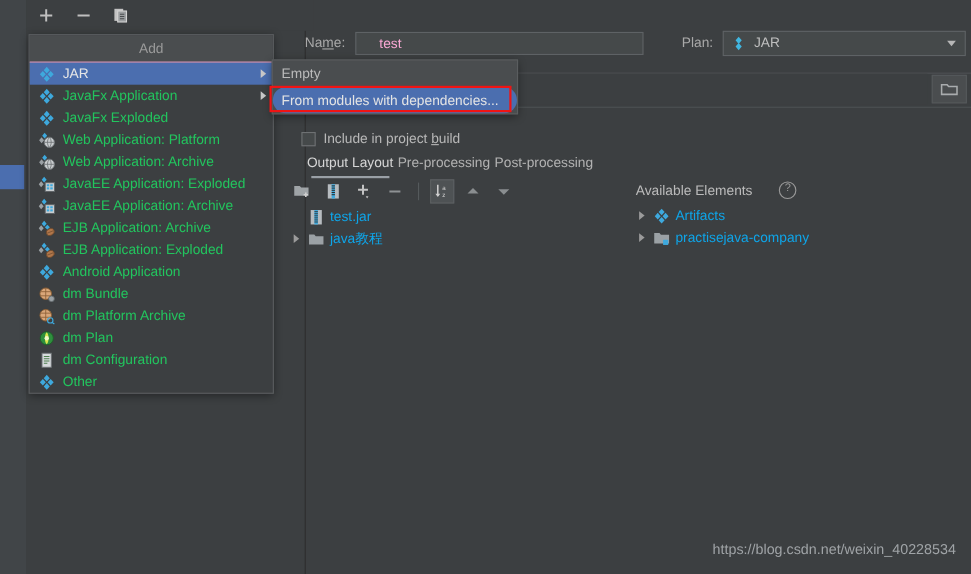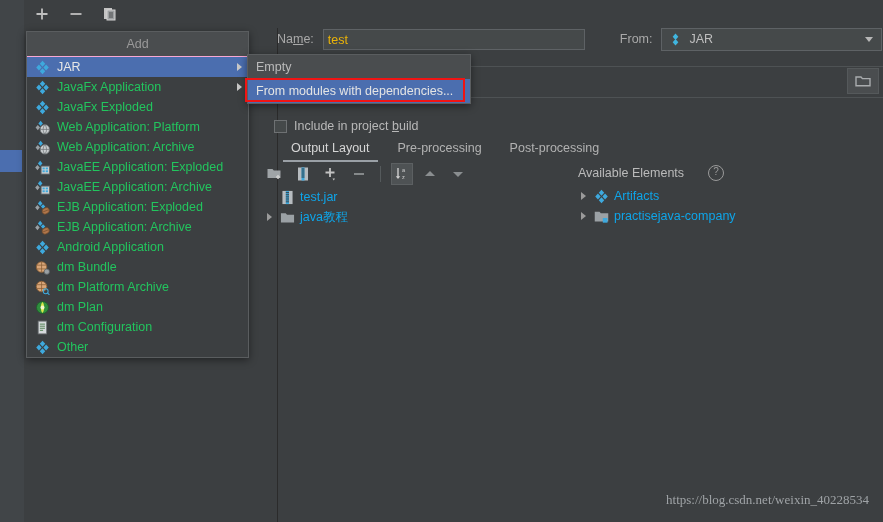--- a/index.html
+++ b/index.html
@@ -46,75 +46,75 @@
   }
   .icon16{width:15px;height:15px;flex:0 0 15px;display:block;}
 
   
   .sub-menu{
     position:absolute;left:247px;top:54px;width:222px;
     background:#4A4D4F;border:1px solid #5A5D5F;
     box-shadow:0 2px 8px rgba(0,0,0,.45);
     z-index:50;
   }
-  .sub-item{height:24px;line-height:24px;padding:0 8px;color:#BBBBBB;font-size:12.5px;white-space:nowrap;}
+  .sub-item{height:24px;line-height:24px;padding:0 8px;color:#BBBBBB;font-size:12.5px;white-space:nowrap;border-radius:12px;}
   .sub-item.sel{background:#4B6EAF;color:#E4E4E4;}
 
   .red-box{
     position:absolute;left:245px;top:78px;width:220px;height:24px;
     border:2px solid #F01414;box-sizing:border-box;z-index:60;pointer-events:none;
   }
 
   
   .form-row{position:absolute;left:0;right:0;display:flex;align-items:center;}
   .lbl{color:#A9A9A9;font-size:12.5px;}
   .mn{text-decoration:underline;}
   .textfield{
-    background:#45494A;border:1px solid #5E6265;color:#eab308;
+    background:#45494A;border:1px solid #5E6265;color:#f9a8d4;
     font-family:"Liberation Sans",sans-serif;font-size:12.5px;
-    height:21px;line-height:21px;padding:0 4px;box-sizing:border-box;
+    height:21px;line-height:21px;padding:0 21px;box-sizing:border-box;
   }
   .combo{
     background:#45494A;border:1px solid #5E6265;color:#BFBFBF;
     height:23px;box-sizing:border-box;display:flex;align-items:center;padding:0 4px 0 6px;gap:6px;font-size:12.5px;
   }
   .combo .cmb-label{flex:1;}
   .caret-down{width:0;height:0;border-top:5px solid #B7B7B7;border-left:4.5px solid transparent;border-right:4.5px solid transparent;margin-right:4px;}
 
   .outdir-row{position:absolute;left:277px;top:66px;right:0;height:30px;border-top:1px solid #4E5254;border-bottom:1px solid #4E5254;background:#3C3F41;}
   .outdir-field{position:absolute;left:278px;top:67px;right:40px;height:28px;background:#3C3F41;}
   .browse-btn{position:absolute;right:4px;top:68px;width:32px;height:26px;display:flex;align-items:center;justify-content:center;background:#4A4D4F;border:1px solid #55595B;box-sizing:border-box;}
 
   
   .chk-row{position:absolute;left:274px;top:106px;display:flex;align-items:center;gap:7px;margin-top:13px;}
   .chk{width:13px;height:13px;border:1px solid #6E7173;background:#45494A;box-sizing:border-box;}
 
   
   .tabs{position:absolute;left:277px;top:134px;display:flex;gap:0;align-items:flex-end;height:26px;}
-  .tab{padding:0 14px;height:24px;line-height:24px;color:#B2B2B2;font-size:12.5px;position:relative;}
+  .tab{padding:0 2px;height:24px;line-height:24px;color:#B2B2B2;font-size:12.5px;position:relative;}
   .tab.active{color:#D6D6D6;}
   .tab.active:after{content:"";position:absolute;left:6px;right:6px;bottom:-2px;height:2px;background:#9AA0A6;}
 
   
   .ol-toolbar{position:absolute;left:264px;top:162px;height:24px;display:flex;align-items:center;gap:6px;}
   .ol-btn{width:22px;height:22px;display:flex;align-items:center;justify-content:center;}
   .ol-btn.pressed{background:#4E5254;border:1px solid #5C6062;box-sizing:border-box;}
   .vsep{width:1px;height:16px;background:#555A5C;margin:0 4px;}
 
   
   .tree{position:absolute;font-size:12.5px;color:#0ea5e9;}
   .tree-row{display:flex;align-items:center;height:20px;gap:5px;white-space:nowrap;}
   .twisty{width:11px;height:11px;flex:0 0 11px;display:flex;align-items:center;justify-content:center;}
   .twisty i{width:0;height:0;border-left:5px solid #9B9B9B;border-top:4px solid transparent;border-bottom:4px solid transparent;display:block;}
   .indent{width:11px;flex:0 0 11px;}
 
   .avail-head{position:absolute;left:578px;top:165px;display:flex;align-items:center;gap:24px;color:#BBBBBB;font-size:12.5px;}
   .help-ic{width:14px;height:14px;border:1px solid #9A9A9A;border-radius:50%;color:#9A9A9A;font-size:10px;line-height:12px;text-align:center;}
 
-  .watermark{position:absolute;right:14px;top:492px;color:#9FA3A6;font-size:13px;font-family:Liberation Serif, serif;}
+  .watermark{position:absolute;right:14px;top:492px;color:#9FA3A6;font-size:13px;font-family:Liberation Sans, sans-serif;}
 </style>
 </head>
 <body>
 
 <div id="root">
 
   <div class="left-strip"></div>
   <div class="bg-select-row"></div>
   <div class="left-panel"></div>
   <div class="right-area"></div>
@@ -214,31 +214,31 @@
           <span class="mlabel">JavaEE Application: Archive</span>
         </div>
         <div class="menu-item">
           <svg viewBox="0 0 16 16" class="icon16">
             <path d="M5.5 0.8 7.9 3.6 5.5 6.4 3.1 3.6z" fill="#3EA9DD"></path>
             <path d="M2.6 5.2 5 8 2.6 10.8 0.2 8z" fill="#9AA0A4"></path>
             <path d="M8.6 4.6 11 7 8.6 9.4 6.2 7z" fill="#3EA9DD"></path>
             <ellipse cx="11.4" cy="11.6" rx="4" ry="3.2" fill="#B0764A" stroke="#6D4A2E" stroke-width="0.8" transform="rotate(-25 11.4 11.6)"></ellipse>
             <path d="M8.4 12.8 14.4 10.4" stroke="#6D4A2E" stroke-width="0.7"></path>
           </svg>
-          <span class="mlabel">EJB Application: Exploded</span>
+          <span class="mlabel">EJB Application: Archive</span>
         </div>
         <div class="menu-item">
           <svg viewBox="0 0 16 16" class="icon16">
             <path d="M5.5 0.8 7.9 3.6 5.5 6.4 3.1 3.6z" fill="#3EA9DD"></path>
             <path d="M2.6 5.2 5 8 2.6 10.8 0.2 8z" fill="#9AA0A4"></path>
             <path d="M8.6 4.6 11 7 8.6 9.4 6.2 7z" fill="#3EA9DD"></path>
             <ellipse cx="11.4" cy="11.6" rx="4" ry="3.2" fill="#B0764A" stroke="#6D4A2E" stroke-width="0.8" transform="rotate(-25 11.4 11.6)"></ellipse>
             <path d="M8.4 12.8 14.4 10.4" stroke="#6D4A2E" stroke-width="0.7"></path>
           </svg>
-          <span class="mlabel">EJB Application: Archive</span>
+          <span class="mlabel">EJB Application: Exploded</span>
         </div>
         <div class="menu-item">
           <svg viewBox="0 0 16 16" class="icon16">
             <path d="M8 0.8 10.9 4 8 7.2 5.1 4z" fill="#3EA9DD"></path>
             <path d="M8 8.8 10.9 12 8 15.2 5.1 12z" fill="#3EA9DD"></path>
             <path d="M4.2 4.8 7.1 8 4.2 11.2 1.3 8z" fill="#3EA9DD"></path>
             <path d="M11.8 4.8 14.7 8 11.8 11.2 8.9 8z" fill="#3EA9DD"></path>
           </svg>
           <span class="mlabel">Android Application</span>
         </div>
@@ -290,21 +290,21 @@
     <div id="sub-menu-items">
         <div class="sub-item">Empty</div>
         <div class="sub-item sel">From modules with dependencies...</div>
       </div>
   </div>
   <div class="red-box"></div>
 
   <div class="form-row" style="top:27px;left:277px;height:24px;">
     <span class="lbl" style="margin-left:0px;"><span>Na</span><span class="mn">m</span><span>e:</span></span>
     <div class="textfield" style="width:262px;margin-left:9px;">test</div>
-    <span class="lbl" style="margin-left:35px;">From:</span>
+    <span class="lbl" style="margin-left:35px;">Plan:</span>
     <div class="combo" style="width:221px;margin-left:9px;">
       <svg class="icon16" viewBox="0 0 16 16">
         <path d="M8 1.5 11 5 8 8.5 5 5z" fill="#40B6E0"></path>
         <path d="M8 7.5 11 11 8 14.5 5 11z" fill="#40B6E0"></path>
         <path d="M4 4.5 7 8 4 11.5 1 8z" fill="#7F8C8D" opacity=".0"></path>
       </svg>
       <span class="cmb-label">JAR</span>
       <span class="caret-down"></span>
     </div>
   </div>

